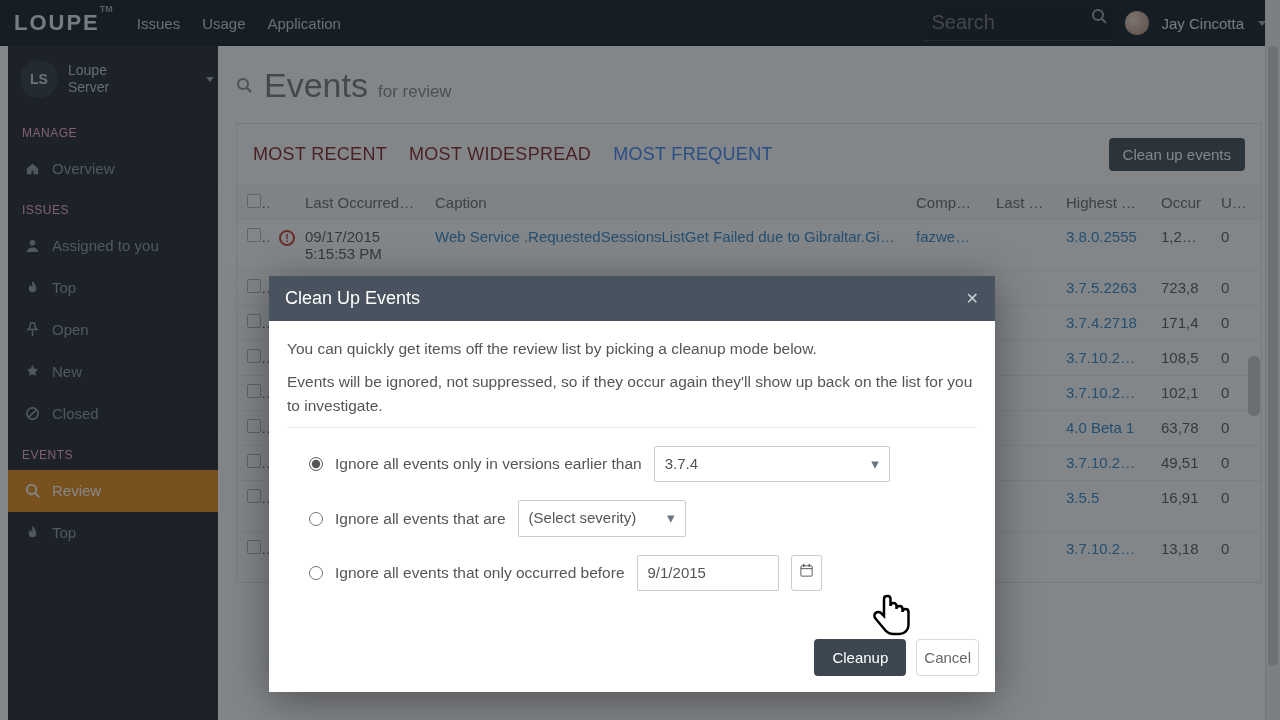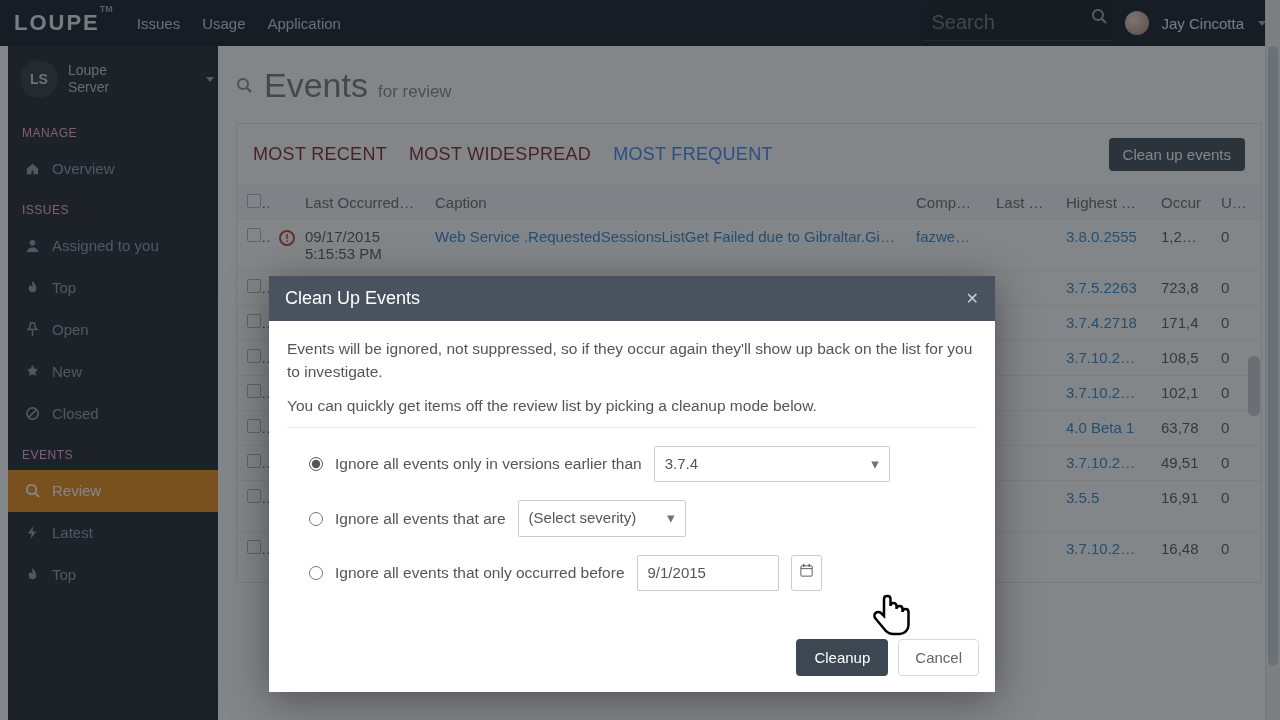--- a/index.html
+++ b/index.html
@@ -206,21 +206,21 @@
   .modal-foot {
     display:flex; justify-content:flex-end; gap:10px;
     padding: 12px 16px 16px;
   }
   .btn-primary {
     background:#3c4752; color:#fff; border:none; border-radius:4px;
     padding:9px 18px; font-size:15px; cursor:pointer;
   }
   .btn-secondary {
     background:#fff; color:#666; border:1px solid #d7d9db; border-radius:4px;
-    padding:9px 16px; font-size:15px; cursor:pointer;
+    padding:9px 7px; font-size:15px; cursor:pointer;
   }
   
   .cursor-hand {
     position:absolute;
     top: 590px; left: 867px;
     width:48px;height:60px;
     pointer-events:none;
     z-index:50;
   }
   
@@ -333,28 +333,20 @@
 
   <div class="section-label">EVENTS</div>
   <div class="side-item active">
     <span class="icon">
         <svg width="15" height="15" viewBox="0 0 16 16">
           <circle cx="7" cy="7" r="5" stroke="#fff" stroke-width="2" fill="none"></circle>
           <line x1="11" y1="11" x2="15" y2="15" stroke="#fff" stroke-width="2"></line>
         </svg>
       </span>
     <span>Review</span>
-  </div>
-  <div class="side-item">
-    <span class="icon">
-        <svg width="15" height="15" viewBox="0 0 16 16">
-          <path d="M9 1L3 9h4l-1 6 6-8H8l1-6z" fill="#8f9aa5"></path>
-        </svg>
-      </span>
-    <span>Latest</span>
   </div>
   <div class="side-item">
     <span class="icon">
         <svg width="15" height="15" viewBox="0 0 16 16">
           <path d="M8 1c2 3 4 4 4 8a4 4 0 11-8 0c0-2 1-3 2-4 0 1 1 2 2 2 0-3-1-4 0-6z" fill="#8f9aa5"></path>
         </svg>
       </span>
     <span>Top</span>
   </div>
 </div>
@@ -494,42 +486,42 @@
             <td>0</td>
           </tr>
           <tr>
             <td class="row-check"><span class="checkbox"></span></td>
             <td class="row-icon"><span class="sev-icon">!</span></td>
             <td>09/15/2015<br>1:08:39 PM</td>
             <td class="caption">Web Service .HubConfigurationGet Failed due to System.InvalidOperationException</td>
             <td class="computer">FESWEBP6</td>
             <td></td>
             <td class="vers">3.7.10.2480</td>
-            <td>16,48</td>
+            <td>13,18</td>
             <td>0</td>
           </tr>
         </tbody>
     </table>
     <div class="inbox-scroll"></div>
   </div>
 </div>
 
 <div class="fake-scroll">
     <div class="thumb"></div>
   </div>
 
 <div class="overlay"></div>
 <div class="modal">
   <div class="modal-head">
     <span>Clean Up Events</span>
     <span class="modal-close">✕</span>
   </div>
   <div class="modal-body">
+    <p>You can quickly get items off the review list by picking a cleanup mode below.</p>
     <p>Events will be ignored, not suppressed, so if they occur again they'll show up back on the list for you to investigate.</p>
-    <p>You can quickly get items off the review list by picking a cleanup mode below.</p>
     <div class="opts">
       <div class="opt-row">
         <input type="radio" name="opt" checked="" style="">
         <label>Ignore all events only in versions earlier than</label>
         <div class="select sel-version">
           <span>3.7.4</span>
           <span class="caret">▾</span>
         </div>
       </div>
       <div class="opt-row">

